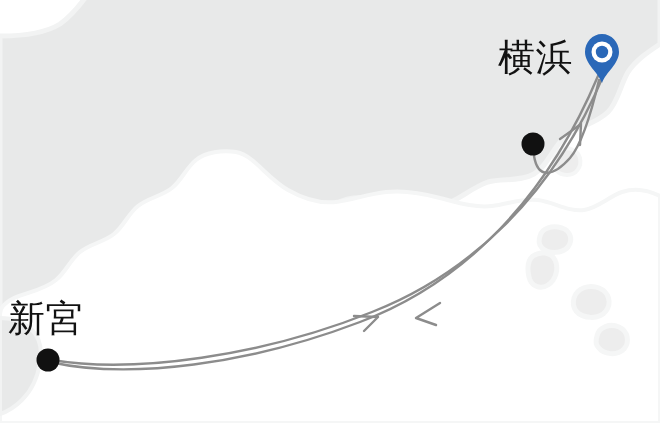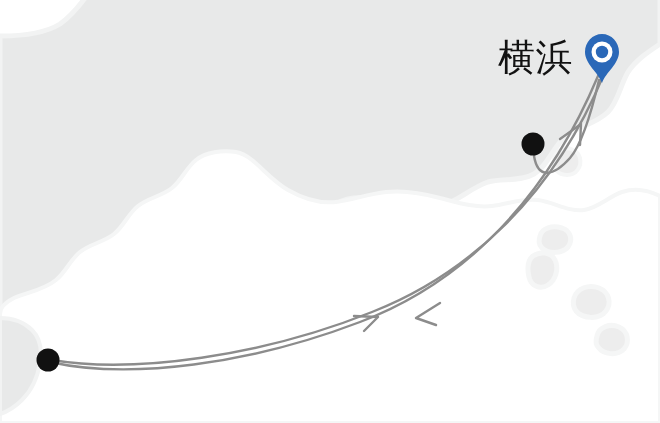--- a/index.html
+++ b/index.html
@@ -158,14 +158,15 @@
                  C 619 64, 606 72, 602 83 Z"></path>
         <circle cx="602" cy="52" r="10.5" fill="#ffffff"></circle>
         <circle cx="602" cy="52" r="6.2" fill="#2a68b8"></circle>
       </g>
     </g>
   </svg>
 
   <div class="port-label" id="label-yokohama">横浜</div>
 
 
+  <div class="port-label" id="label-shingu">新宮</div>
 
 </div>
 
 </body></html>

